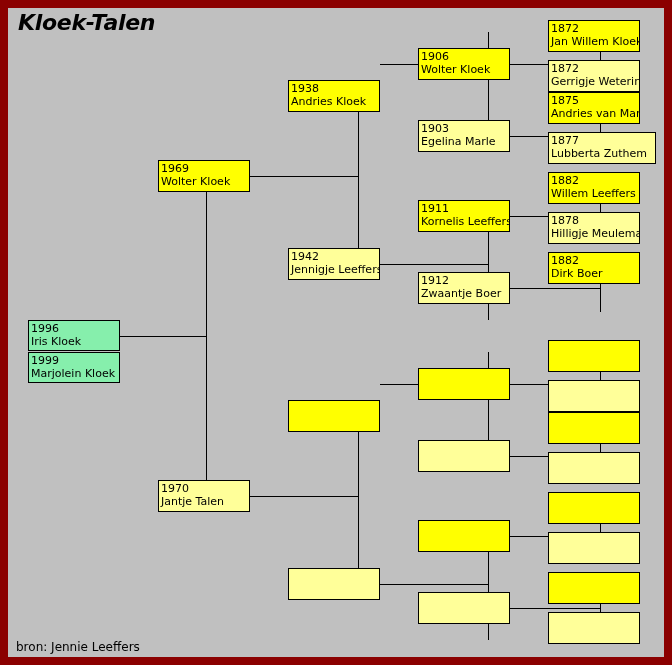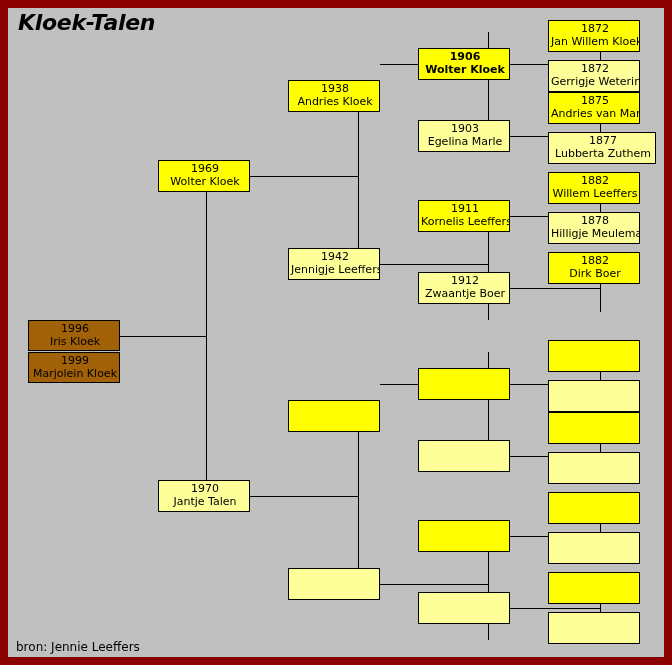--- a/index.html
+++ b/index.html
@@ -56,30 +56,29 @@
   .person {
     position: absolute;
     box-sizing: border-box;
     border: 1px solid #000000;
     padding: 1px 0 0 2px;
     font-size: 11px;
     line-height: 13px;
     color: #000000;
     overflow: hidden;
     white-space: nowrap;
-    text-align: center;
   }
   .person .yr,
   .person .nm {
     display: block;
     height: 13px;
   }
   .sex-m   { background: #ffff00; }   
   .sex-f   { background: #ffff99; }   
-  .sex-c   { background: #a16207; }   
+  .sex-c   { background: #86efac; }   
   .empty   { }
 
   
   .line {
     position: absolute;
     background: #000000;
   }
   .line-h { height: 1px; }
   .line-v { width: 1px; }
 </style>
@@ -153,21 +152,21 @@
 
     <div class="person sex-m" style="left:280px; top:72px; width:92px; height:32px;">
       <span class="yr">1938</span>
       <span class="nm">Andries Kloek</span>
     </div>
     <div class="person sex-f" style="left:280px; top:240px; width:92px; height:32px;">
       <span class="yr">1942</span>
       <span class="nm">Jennigje Leeffers</span>
     </div>
 
-    <div class="person sex-m" style="left:410px; top:40px; width:92px; height:32px;font-weight:bold;">
+    <div class="person sex-m" style="left:410px; top:40px; width:92px; height:32px;">
       <span class="yr">1906</span>
       <span class="nm">Wolter Kloek</span>
     </div>
     <div class="person sex-f" style="left:410px; top:112px; width:92px; height:32px;">
       <span class="yr">1903</span>
       <span class="nm">Egelina Marle</span>
     </div>
     <div class="person sex-m" style="left:410px; top:192px; width:92px; height:32px;">
       <span class="yr">1911</span>
       <span class="nm">Kornelis Leeffers</span>

